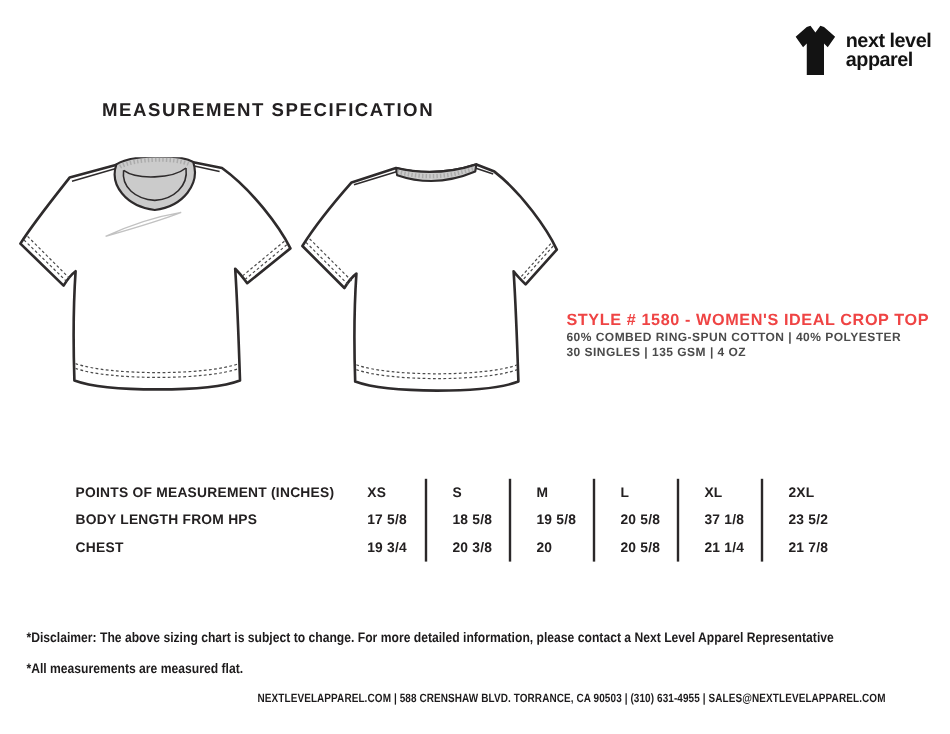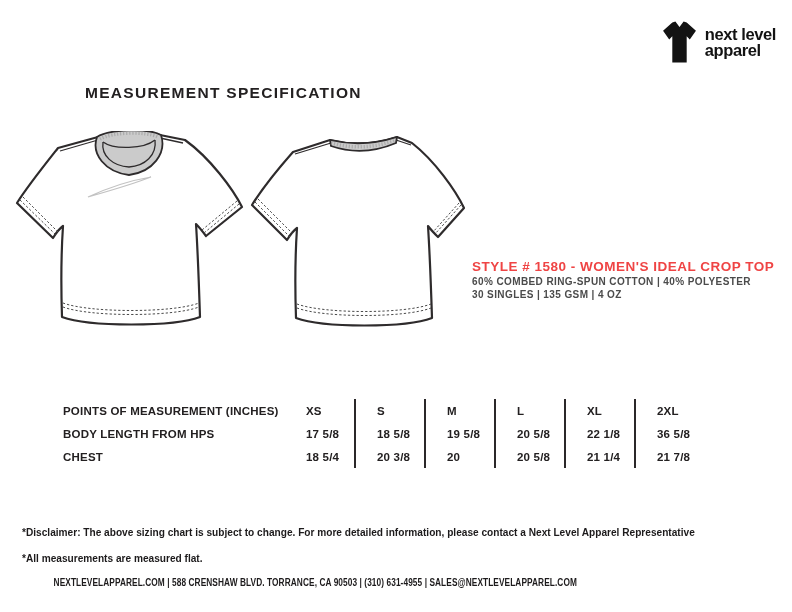--- a/index.html
+++ b/index.html
@@ -39,21 +39,21 @@
   .size-col.first { width:48px; padding-left:0; }
   .size-col + .size-col { border-left:2px solid #2b2829; }
 
   
   .notes { position:absolute; left:22px; top:526px; }
   .note-line { font-size:11.5px; font-weight:700; color:#1d1b1c; white-space:nowrap;
                transform:scaleX(0.88); transform-origin:0 0; }
   .note-line + .note-line { margin-top:14px; }
 
   
-  .footer { position:absolute; left:0; right:0; top:572px; text-align:left; }
+  .footer { position:absolute; left:0; right:0; top:572px; text-align:right; }
   .footer span { display:inline-block; font-size:10px; font-weight:700; letter-spacing:0.1px;
                  color:#1d1b1c; white-space:nowrap; transform:scaleX(0.83); transform-origin:50% 50%; }
 
   .outline { fill:#ffffff; stroke:#2e2b2c; stroke-width:2.2; stroke-linejoin:round; }
   .collar  { fill:#cbcbcb; stroke:#2e2b2c; stroke-width:1.8; stroke-linejoin:round; }
   .seam    { fill:none; stroke:#2e2b2c; stroke-width:1.3; }
   .stitch  { fill:none; stroke:#4a4a4a; stroke-width:1; stroke-dasharray:2.3,2; }
   .rib     { fill:none; stroke:#999999; stroke-width:3.5; stroke-dasharray:1.2,1.8; opacity:0.65; }
   .crease  { fill:none; stroke:#c2c2c2; stroke-width:1.2; }
 </style>
@@ -117,45 +117,45 @@
 
   <div class="chart">
     <div class="pom-col">
       <div class="cell">POINTS OF MEASUREMENT (INCHES)</div>
       <div class="cell">BODY LENGTH FROM HPS</div>
       <div class="cell">CHEST</div>
     </div>
     <div class="size-col first">
       <div class="cell">XS</div>
       <div class="cell">17 5/8</div>
-      <div class="cell">18 5/4</div>
+      <div class="cell">19 3/4</div>
     </div>
     <div class="size-col">
       <div class="cell">S</div>
       <div class="cell">18 5/8</div>
       <div class="cell">20 3/8</div>
     </div>
     <div class="size-col">
       <div class="cell">M</div>
       <div class="cell">19 5/8</div>
       <div class="cell">20</div>
     </div>
     <div class="size-col">
       <div class="cell">L</div>
       <div class="cell">20 5/8</div>
       <div class="cell">20 5/8</div>
     </div>
     <div class="size-col">
       <div class="cell">XL</div>
-      <div class="cell">22 1/8</div>
+      <div class="cell">37 1/8</div>
       <div class="cell">21 1/4</div>
     </div>
     <div class="size-col">
       <div class="cell">2XL</div>
-      <div class="cell">36 5/8</div>
+      <div class="cell">23 5/2</div>
       <div class="cell">21 7/8</div>
     </div>
   </div>
 
   <div class="notes">
     <div class="note-line">*Disclaimer: The above sizing chart is subject to change. For more detailed information, please contact a Next Level Apparel Representative</div>
     <div class="note-line">*All measurements are measured flat.</div>
   </div>
 
   <div class="footer">

